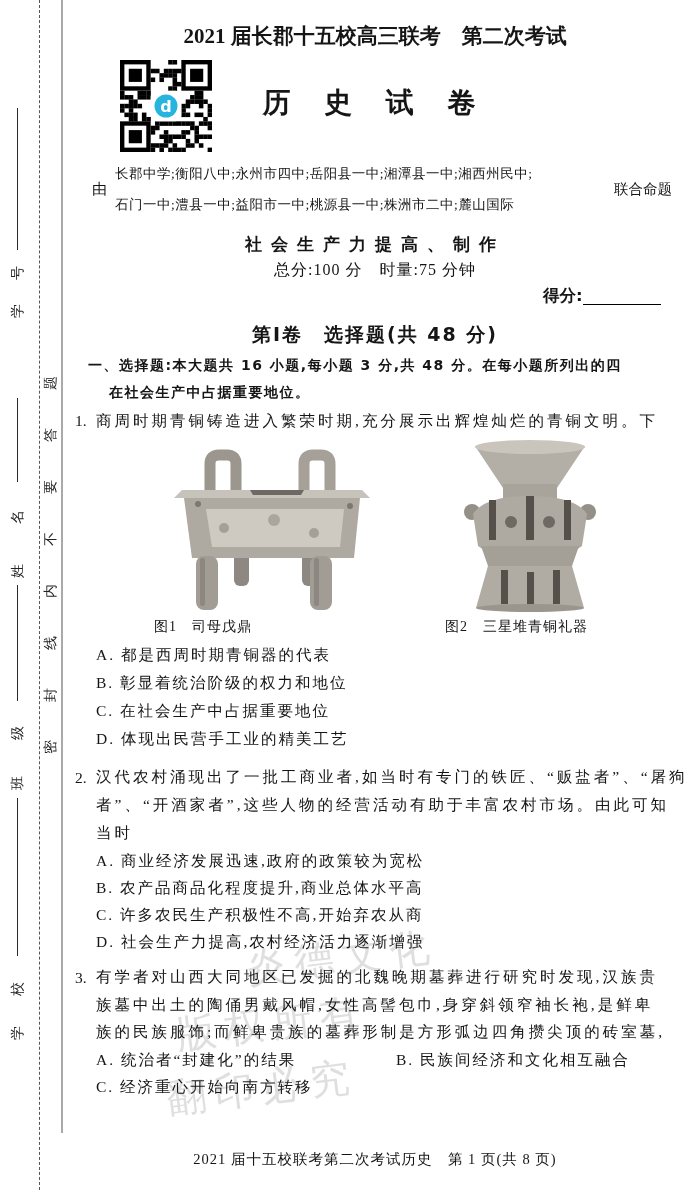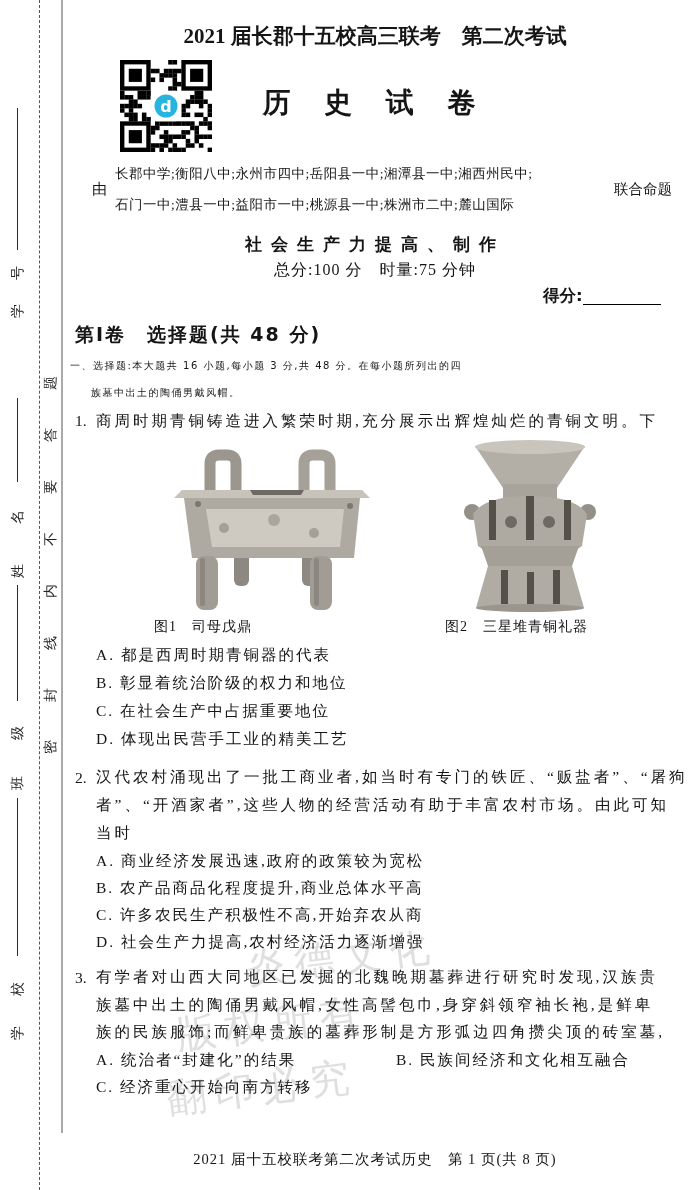--- a/index.html
+++ b/index.html
@@ -34,23 +34,23 @@
   .by-label{font-size:15px;margin-right:8px;}
   .school-lines{flex:1;font-size:13.5px;line-height:31px;letter-spacing:0.5px;}
   .joint-label{font-size:14.5px;white-space:nowrap;margin-left:6px;}
   .producer{top:233px;left:75px;width:600px;text-align:center;font-size:17px;font-weight:bold;
     font-family:"DejaVu Sans","Liberation Sans",sans-serif;letter-spacing:9px;}
   .total-time{top:260px;left:75px;width:600px;text-align:center;font-size:16px;letter-spacing:1px;}
   .score-line{top:285px;left:543px;display:flex;
     font-family:"DejaVu Sans","Liberation Sans",sans-serif;font-weight:bold;font-size:16.5px;}
   .score-blank{display:inline-block;width:78px;height:19px;border-bottom:1.5px solid #000;}
   
-  .volume-heading{top:322px;left:75px;width:600px;text-align:left;font-size:19px;font-weight:bold;
+  .volume-heading{top:322px;left:75px;width:600px;text-align:center;font-size:19px;font-weight:bold;
     font-family:"DejaVu Sans","Liberation Sans",sans-serif;letter-spacing:2px;}
-  .instruction{top:352px;left:70px;width:604px;font-size:10px;line-height:27px;font-weight:normal;
+  .instruction{top:352px;left:88px;width:604px;font-size:14px;line-height:27px;font-weight:bold;
     font-family:"DejaVu Sans","Liberation Sans",sans-serif;letter-spacing:1.5px;white-space:nowrap;}
   .instruction .line2{padding-left:21px;}
   
   .questions{top:406px;left:75px;width:604px;}
   .question{position:relative;padding-left:21px;font-size:15.5px;}
   .qnum{position:absolute;left:0;top:0;line-height:29px;}
   .stem-line{line-height:29px;letter-spacing:3px;white-space:nowrap;}
   .option{line-height:28px;letter-spacing:2px;white-space:nowrap;}
   .opt-row{display:flex;line-height:27px;letter-spacing:2px;white-space:nowrap;}
   .opt-row .cell-a{width:300px;}
@@ -248,21 +248,21 @@
 <div class="abs total-time">总分:100 分　时量:75 分钟</div>
 
 <div class="abs score-line">
   <span>得分:</span>
   <span class="score-blank"></span>
 </div>
 
 <div class="abs volume-heading">第Ⅰ卷　选择题(共 48 分)</div>
 <div class="abs instruction">
   <div>一、选择题:本大题共 16 小题,每小题 3 分,共 48 分。在每小题所列出的四</div>
-  <div class="line2">族墓中出土的陶俑男戴风帽。</div>
+  <div class="line2">在社会生产中占据重要地位。</div>
 </div>
 
 <div class="abs questions">
 
   <div class="question q1">
     <span class="qnum">1.</span>
     <div class="stem-line">商周时期青铜铸造进入繁荣时期,充分展示出辉煌灿烂的青铜文明。下</div>
 
     <div class="figures">
       <div class="figure fig1">

